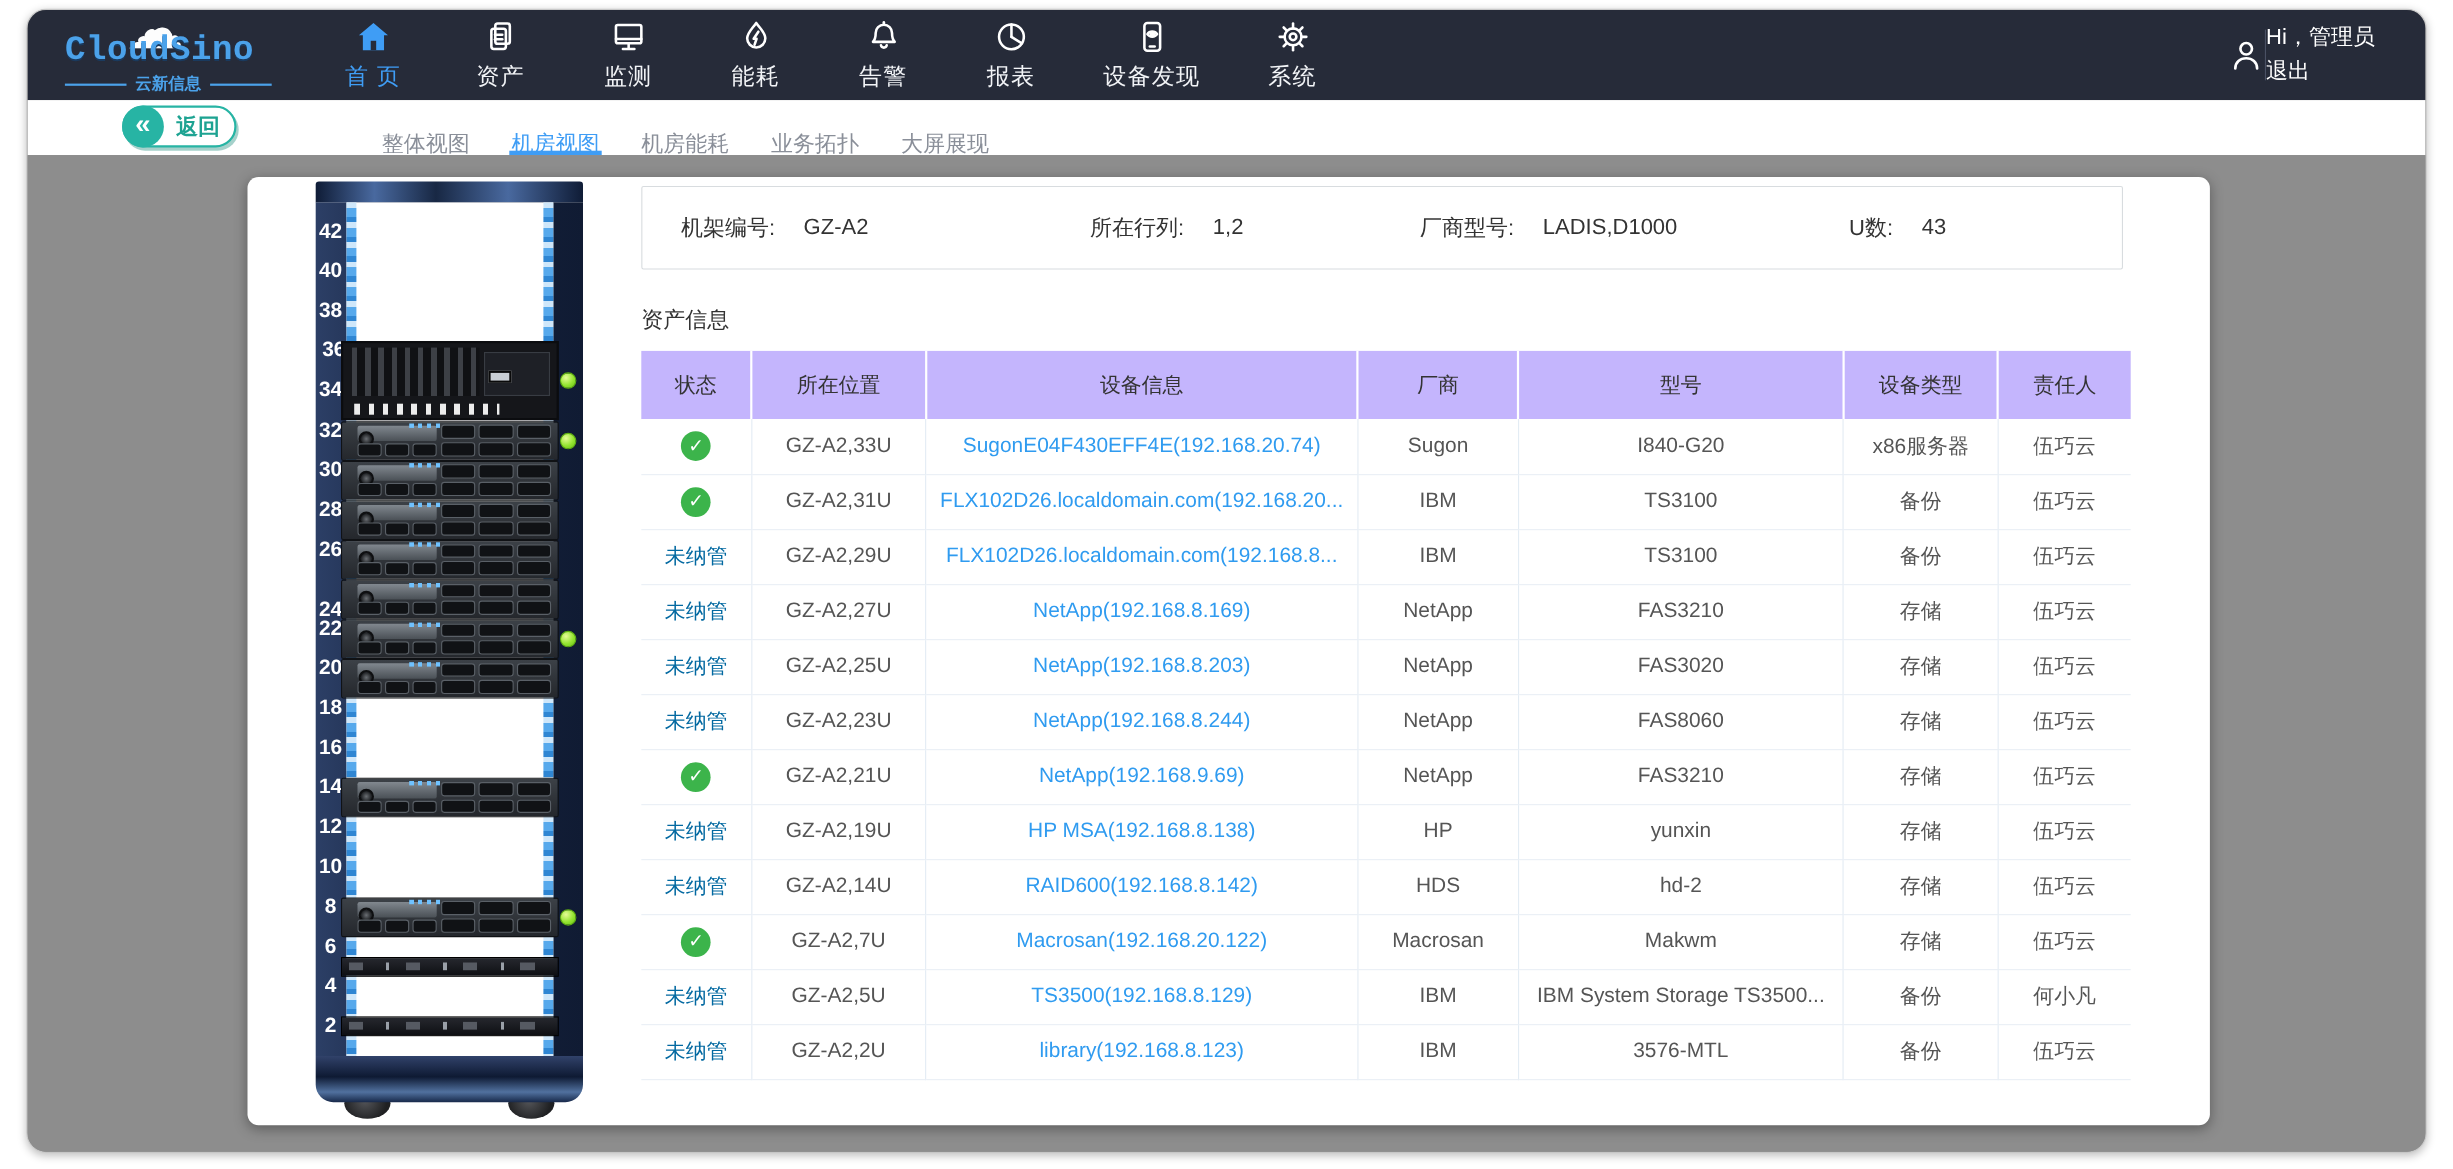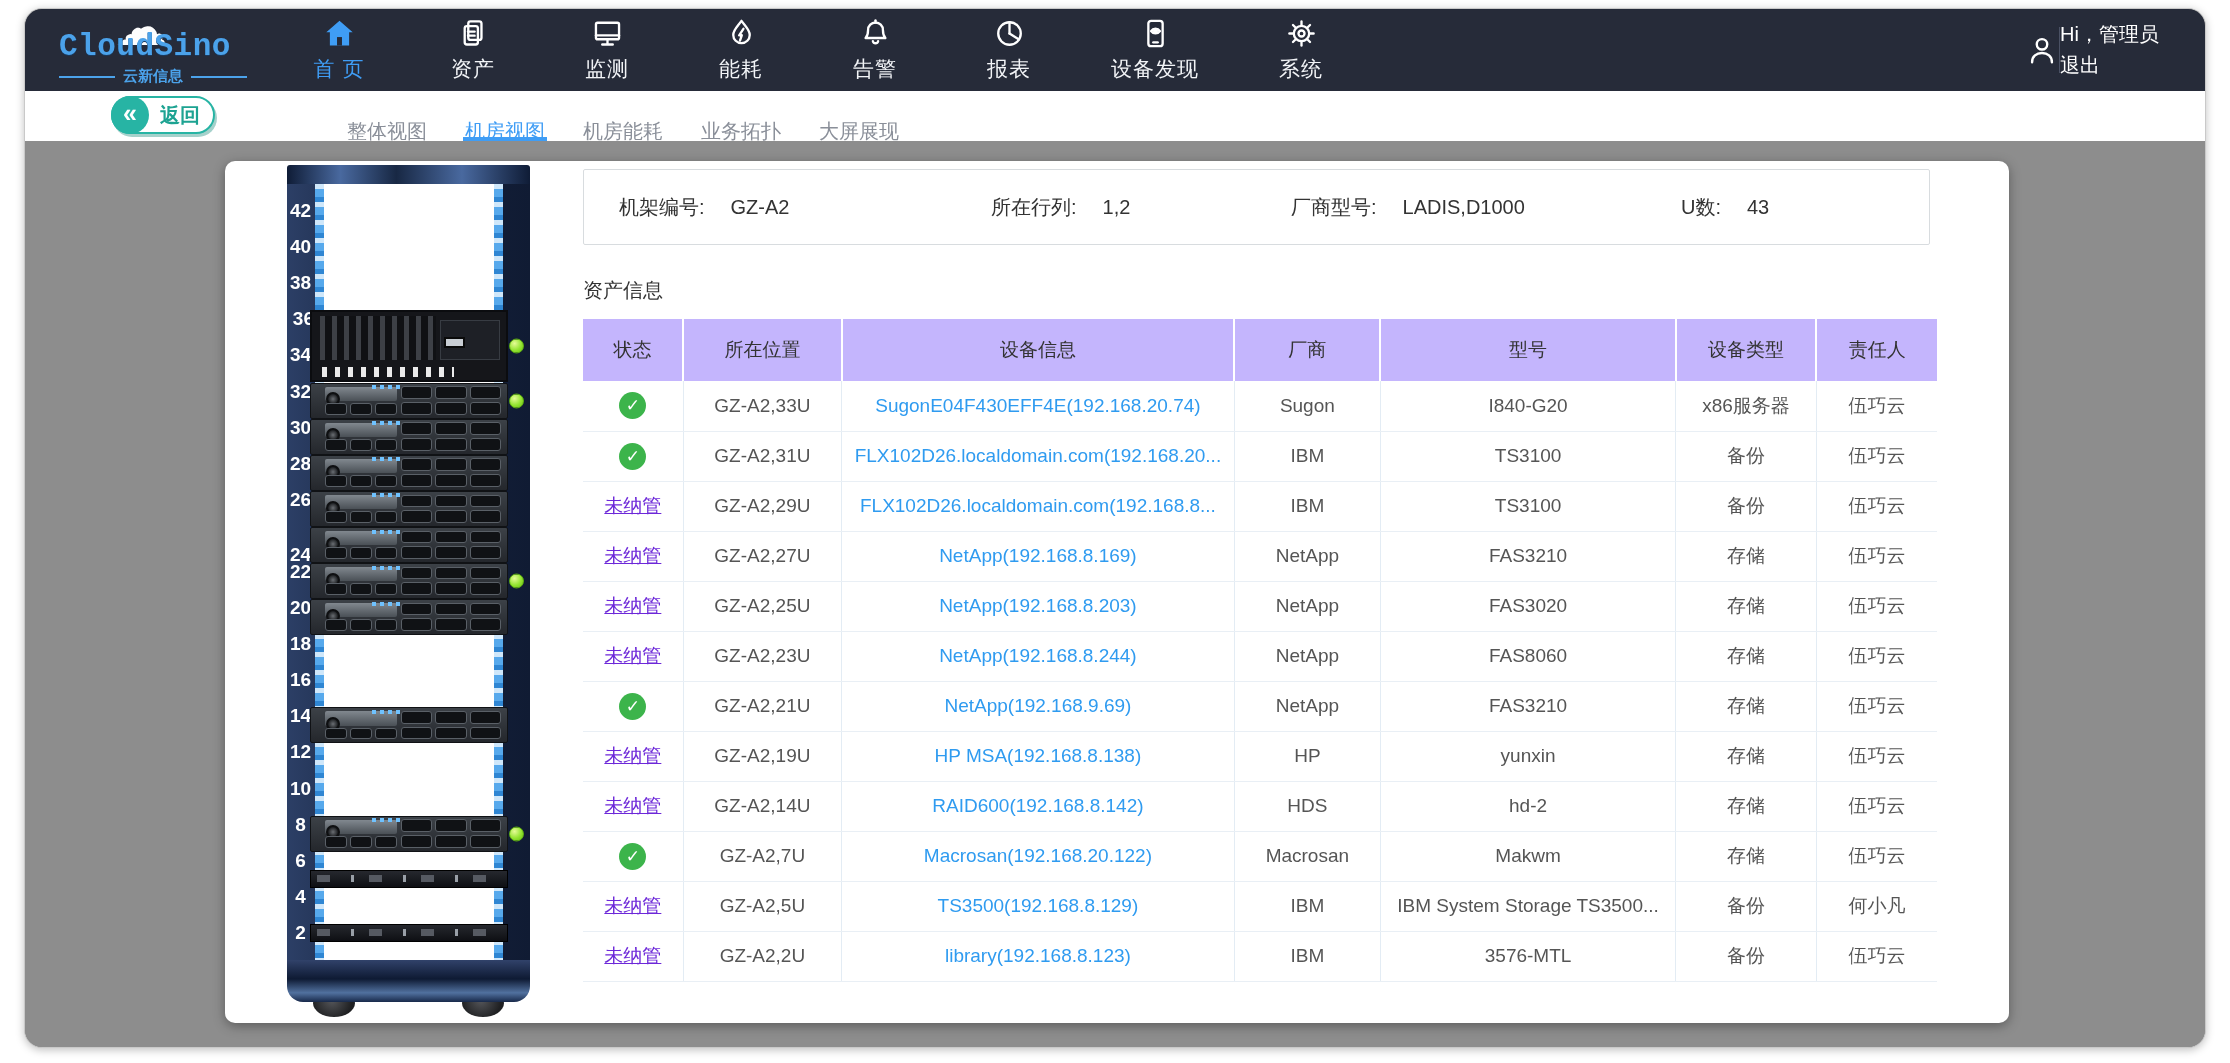--- a/index.html
+++ b/index.html
@@ -12,21 +12,21 @@
   
   .topbar { position: relative; height: 82px; background: #262b39; }
   .logo { position: absolute; left: 34px; top: 4px; width: 200px; cursor: pointer; }
   .logo-cloud { position: absolute; left: 56px; top: -16px; font-size: 52px; color: #fdfdfd; z-index: 0; }
   .logo-text { position: relative; z-index: 1; margin-top: 16px; font-size: 31px; font-weight: bold;
                color: #4ba2ea; letter-spacing: .5px; text-shadow: 0 1px 0 #1a3a5e; font-family: Liberation Mono, monospace; }
   .logo-sub { position: relative; z-index: 1; display: flex; align-items: center; gap: 8px;
               width: 188px; margin-top: 3px; color: #4ba2ea; font-size: 15px; font-weight: bold; }
   .logo-sub .dash { height: 2px; background: #4ba2ea; flex: 1; }
 
-  .mainnav { position: absolute; left: 256px; top: 0; height: 82px; display: flex; align-items: center; gap: 18px; }
+  .mainnav { position: absolute; left: 256px; top: 0; height: 82px; display: flex; align-items: center; }
   .nav-item { width: 116px; height: 82px; display: flex; flex-direction: column; align-items: center;
               justify-content: center; gap: 5px; cursor: pointer; }
   .nav-item.wide { width: 140px; }
   .nav-icon svg { width: 33px; height: 33px; display: block; }
   .nav-label { font-size: 21px; color: #f2f4f7; letter-spacing: 1px; white-space: nowrap; }
   .nav-item.active .nav-label { color: #3f9df5; }
 
   .user-area { position: absolute; right: 46px; top: 0; height: 82px; display: flex; align-items: center; }
   .user-icon svg { width: 34px; height: 34px; display: block; }
   .user-divider { width: 1px; height: 46px; background: #4a5164; }
@@ -118,21 +118,21 @@
   .asset-table th { height: 62px; background: #c4b5fd; font-weight: normal; color: #333;
                     border-right: 2px solid #fff; text-align: center; }
   .asset-table th:last-child { border-right: none; }
   .asset-table td { height: 50px; background: #fff; color: #555; text-align: center;
                     border-right: 1px solid #e3ecf4; border-bottom: 1px solid #e9eff5;
                     overflow: hidden; white-space: nowrap; }
   .asset-table td:last-child { border-right: none; }
   .check { display: inline-flex; width: 27px; height: 27px; border-radius: 50%; background: #3cb44b;
            color: #fff; font-size: 17px; font-weight: bold; align-items: center; justify-content: center;
            vertical-align: middle; }
-  .status-text { color: #6d28d9; text-decoration: underline; }
+  .status-text { color: #0369a1; }
   .link { color: #2f9bf0; cursor: pointer; }
 </style>
 </head>
 <body>
 
 <div class="page">
  <div class="app-card">
 
   <header class="topbar">
     <div class="logo">

